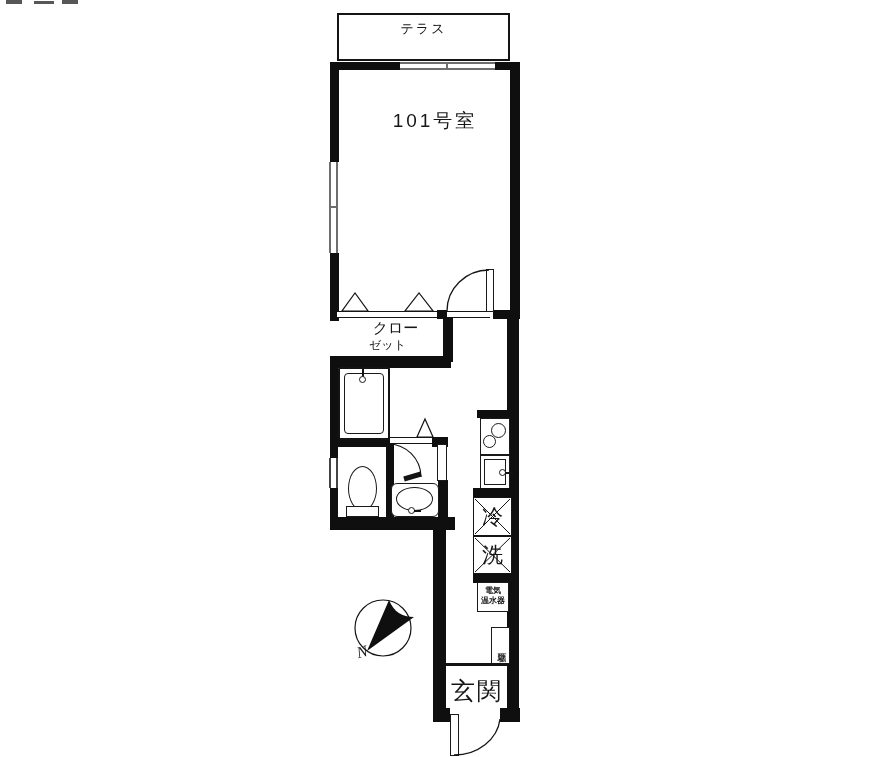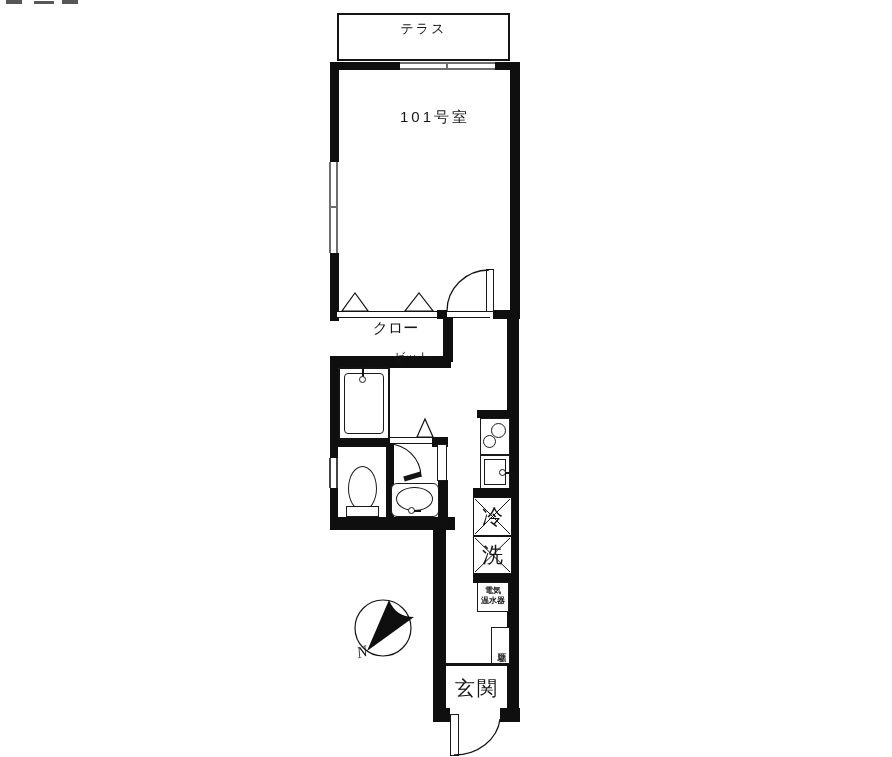--- a/index.html
+++ b/index.html
@@ -37,40 +37,40 @@
 
   <div class="win-h" style="left:400px;top:62px;width:95px;height:8px;"></div>
   <div style="position:absolute;left:446px;top:62px;width:2px;height:8px;background:#6e6e6e;"></div>
   <div class="win-v" style="left:329px;top:162px;width:9px;height:91px;"></div>
   <div style="position:absolute;left:329px;top:206px;width:9px;height:2px;background:#6e6e6e;"></div>
 
   <div class="track" style="left:337px;top:311px;width:153px;height:7px;"></div>
   <div class="wall" style="left:437px;top:310px;width:10px;height:9px;"></div>
   <div class="wall" style="left:493px;top:310px;width:27px;height:9px;"></div>
 
-  <div class="label" style="left:345px;top:108px;width:180px;font-size:15px;letter-spacing:3px;">101号室</div>
+  <div class="label" style="left:345px;top:108px;width:180px;font-size:19px;letter-spacing:3px;">101号室</div>
 
   <div class="thinbox" style="left:486px;top:269px;width:8px;height:43px;"></div>
 
   <div class="wall" style="left:507px;top:310px;width:12px;height:412px;"></div>
   <div class="wall" style="left:443px;top:317px;width:10px;height:45px;"></div>
   <div class="wall" style="left:330px;top:356px;width:121px;height:12px;"></div>
   <div class="wall" style="left:330px;top:362px;width:8px;height:96px;"></div>
   <div class="wall" style="left:330px;top:488px;width:8px;height:40px;"></div>
   <div class="wall" style="left:330px;top:437px;width:62px;height:10px;"></div>
   <div class="wall" style="left:432px;top:437px;width:16px;height:10px;"></div>
   <div class="wall" style="left:438px;top:480px;width:10px;height:40px;"></div>
   <div class="wall" style="left:330px;top:517px;width:125px;height:13px;"></div>
   <div class="wall" style="left:386px;top:443px;width:8px;height:74px;"></div>
   <div class="wall" style="left:433px;top:517px;width:13px;height:205px;"></div>
   <div class="wall" style="left:433px;top:708px;width:17px;height:14px;"></div>
   <div class="wall" style="left:500px;top:708px;width:20px;height:14px;"></div>
 
   <div class="label" style="left:348px;top:319px;width:95px;font-size:15px;">クロー</div>
-  <div class="label" style="left:364px;top:337px;width:95px;font-size:12px;margin-top:12px;">ゼット</div>
+  <div class="label" style="left:340px;top:337px;width:95px;font-size:12px;">ゼット</div>
 
   <div class="box" style="left:338px;top:367px;width:52px;height:73px;border-width:2px;border-radius:2px;"></div>
   <div class="thinbox" style="left:344px;top:373px;width:40px;height:61px;border-radius:4px;"></div>
   <div style="position:absolute;left:362px;top:366px;width:2px;height:11px;background:#141414;"></div>
   <div class="thinbox round" style="left:359px;top:376px;width:7px;height:7px;"></div>
 
   <div class="track" style="left:390px;top:437px;width:42px;height:7px;"></div>
   <div class="thinbox" style="left:437px;top:444px;width:10px;height:37px;"></div>
 
   <div class="win-v" style="left:329px;top:458px;width:9px;height:30px;border-left-color:#444;border-right-color:#444;"></div>
@@ -99,21 +99,21 @@
   <div class="wall" style="left:473px;top:574px;width:42px;height:9px;"></div>
 
   <div class="thinbox" style="left:477px;top:582px;width:32px;height:30px;"></div>
   <div class="label" style="left:477px;top:586px;width:32px;font-size:8px;font-weight:bold;line-height:9px;">電気</div>
   <div class="label" style="left:477px;top:596px;width:32px;font-size:8px;font-weight:bold;line-height:9px;">温水器</div>
 
   <div class="thinbox" style="left:491px;top:627px;width:19px;height:37px;"></div>
   <div class="label" style="left:495px;top:629px;width:12px;height:34px;font-size:9px;writing-mode:vertical-rl;line-height:11px;">下駄箱</div>
 
   <div style="position:absolute;left:446px;top:663px;width:61px;height:2.5px;background:#141414;"></div>
-  <div class="label" style="left:446px;top:675px;width:62px;font-size:20px;letter-spacing:2px;">玄関</div>
+  <div class="label" style="left:446px;top:675px;width:62px;font-size:24px;letter-spacing:2px;">玄関</div>
   <div class="thinbox" style="left:450px;top:714px;width:9px;height:42px;"></div>
 
   <div class="label" style="left:350px;top:643px;width:24px;font-size:16px;font-style:italic;font-family:'Liberation Serif','DejaVu Serif',serif;transform:rotate(-15deg);">N</div>
 
   <svg class="overlay" width="892" height="757" viewBox="0 0 892 757">
     <polygon points="342,311 368,311 355,293" fill="#ffffff" stroke="#141414" stroke-width="1.2"></polygon>
     <polygon points="405,311 433,311 419,293" fill="#ffffff" stroke="#141414" stroke-width="1.2"></polygon>
     <polygon points="417,437 433,437 425,419" fill="#ffffff" stroke="#141414" stroke-width="1.2"></polygon>
     <path d="M447,311 A42,41 0 0 1 489,270" fill="none" stroke="#141414" stroke-width="1.3"></path>
     <path d="M388,444 A33,33 0 0 1 421,477" fill="none" stroke="#141414" stroke-width="1.1"></path>

